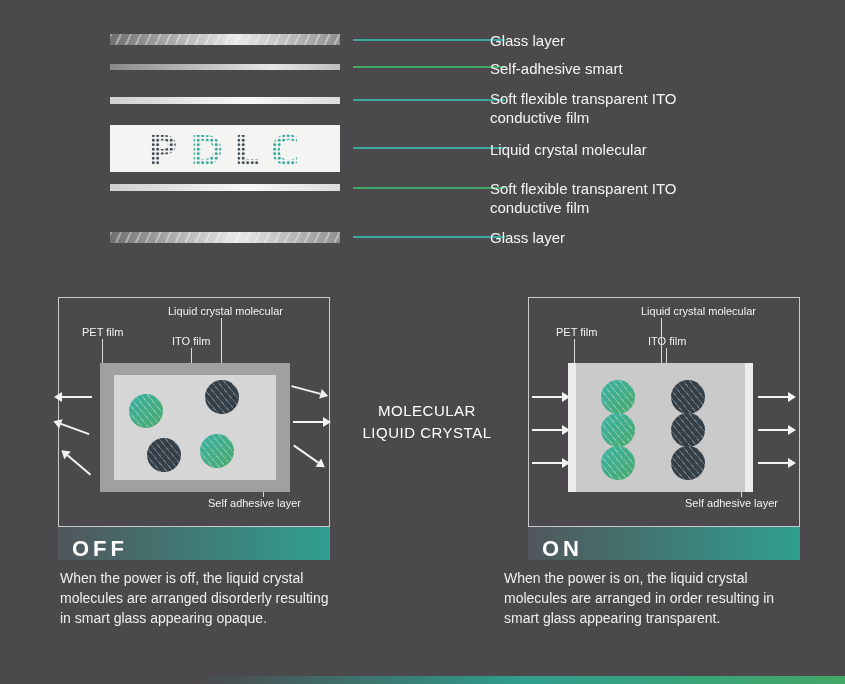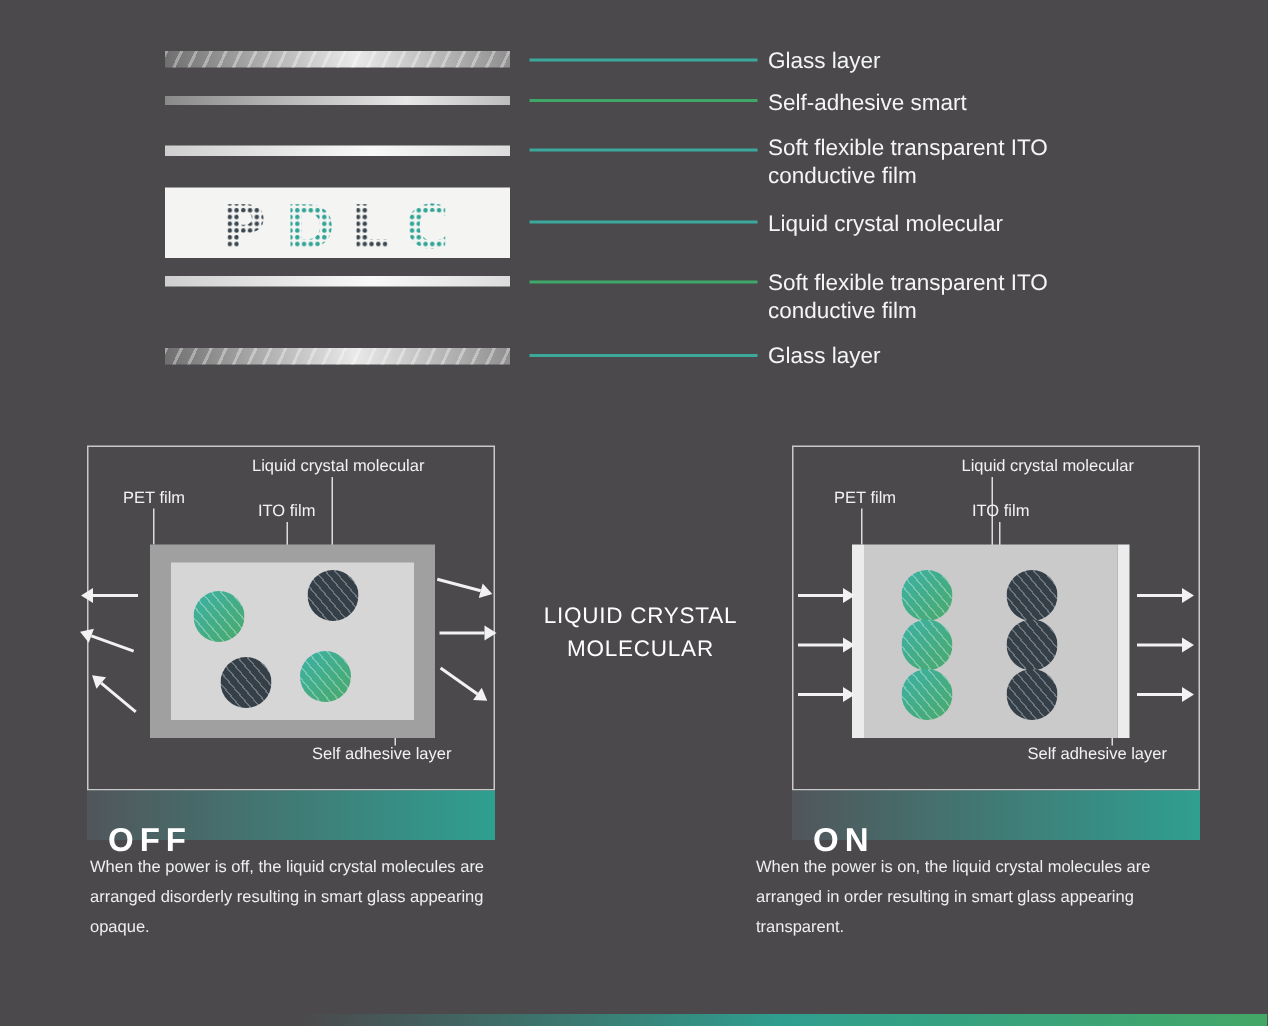--- a/index.html
+++ b/index.html
@@ -18,21 +18,21 @@
   .bar.adhesive { background:linear-gradient(90deg,#8a8a8a,#e6e6e6 70%,#bdbdbd); }
   .bar.ito { background:linear-gradient(90deg,#cfcfcf,#f8f8f8 60%,#dcdcdc); }
   .pdlc-box {
     position:absolute; left:110px; top:125px; width:230px; height:47px;
     background:#f4f4f2; display:flex; align-items:center; justify-content:center;
   }
   .lead-line { position:absolute; left:353px; width:152px; height:2px; }
   .lead-line.teal { background:#3aa99c; }
   .lead-line.green { background:#3fa768; }
   .layer-label {
-    position:absolute; left:512px; width:250px;
+    position:absolute; left:490px; width:250px;
     font-size:15px; line-height:19px; color:#f5f5f5;
   }
   
   .panel { position:absolute; width:272px; height:263px; }
   .frame {
     position:absolute; left:0; top:0; width:272px; height:230px;
     border:1px solid #c9c9c9; box-sizing:border-box;
   }
   .small-label { position:absolute; font-size:11px; color:#f2f2f2; white-space:nowrap; }
   .vline { position:absolute; width:1px; background:#dcdcdc; }
@@ -52,26 +52,26 @@
       linear-gradient(135deg,#3bb1a5,#4ba96a);
   }
   .arr { position:absolute; width:30px; height:2px; background:#f2f2f2; }
   .arr::after {
     content:""; position:absolute; right:-8px; top:-4px; width:0; height:0;
     border-left:8px solid #f2f2f2; border-top:5px solid transparent; border-bottom:5px solid transparent;
   }
   .state-bar {
     position:absolute; left:0; top:230px; width:272px; height:33px;
     background:linear-gradient(90deg,#51565b,#2f9f90);
-    box-sizing:border-box; padding:19px 0 0 14px;
+    box-sizing:border-box; padding:8px 0 0 14px;
     font-size:22px; font-weight:bold; letter-spacing:4px; color:#ffffff; line-height:28px;
   }
   .caption {
     position:absolute; top:568px; width:278px;
-    font-size:11px; line-height:20px; color:#efefef;
+    font-size:14px; line-height:20px; color:#efefef;
   }
   .center-title {
     position:absolute; left:352px; top:400px; width:150px;
     text-align:center; font-size:15px; line-height:22px; letter-spacing:0.5px; color:#ffffff;
   }
   .footer-bar {
     position:absolute; left:200px; top:676px; width:645px; height:8px;
     background:linear-gradient(90deg, rgba(77,77,79,0) 0%, #2f9e8e 50%, #43a766 100%);
   }
 </style>
@@ -143,22 +143,22 @@
     <div class="arr" style="left:235px;top:124px;transform:rotate(0deg);"></div>
     <div class="arr" style="left:233px;top:156px;transform:rotate(35deg);"></div>
 
     <div class="vline" style="left:205px;top:195px;height:5px;"></div>
     <div class="small-label" style="left:150px;top:200px;">Self adhesive layer</div>
 
     <div class="state-bar">OFF</div>
   </div>
 
   <div class="center-title">
+    <div>MOLECULAR</div>
     <div>LIQUID CRYSTAL</div>
-    <div>MOLECULAR</div>
   </div>
 
   <div class="panel" style="left:528px;top:297px;">
     <div class="frame"></div>
 
     <div class="small-label" style="left:113px;top:8px;">Liquid crystal molecular</div>
     <div class="vline" style="left:133px;top:21px;height:108px;"></div>
     <div class="small-label" style="left:28px;top:29px;">PET film</div>
     <div class="vline" style="left:46px;top:42px;height:24px;"></div>
     <div class="small-label" style="left:120px;top:38px;">ITO film</div>

